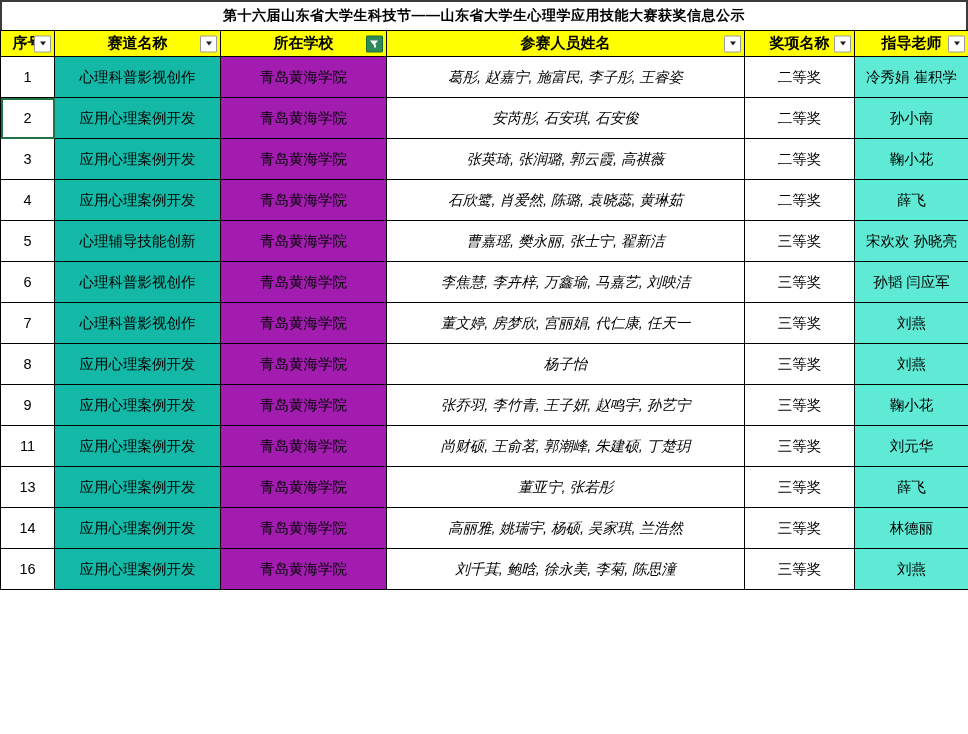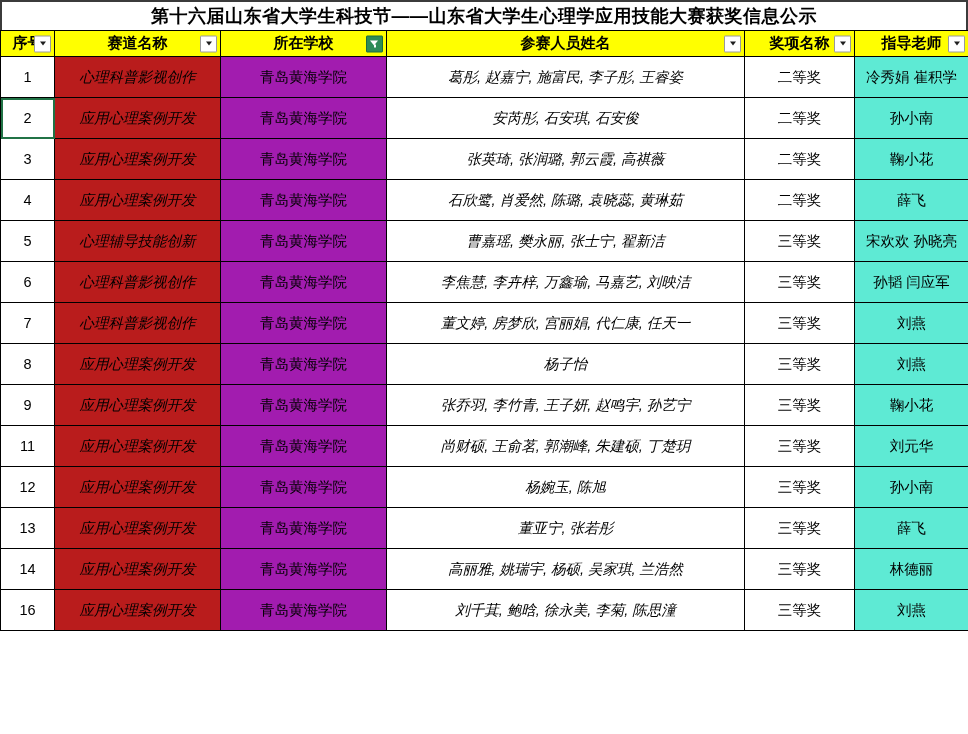--- a/index.html
+++ b/index.html
@@ -18,21 +18,21 @@
     width: 968px;
     height: 734px;
     position: relative;
     box-sizing: border-box;
   }
   .title-row {
     height: 30px;
     display: flex;
     align-items: center;
     justify-content: center;
-    font-size: 18px;
+    font-size: 14px;
     font-weight: bold;
     letter-spacing: 0.5px;
     border-left: 2px solid #3b3b3b;
     border-right: 2px solid #3b3b3b;
     border-top: 2px solid #3b3b3b;
     box-sizing: border-box;
     background: #ffffff;
   }
   table.grid {
     border-collapse: collapse;
@@ -115,21 +115,21 @@
   }
   
   col.c-idx    { width: 54px; }
   col.c-track  { width: 166px; }
   col.c-school { width: 166px; }
   col.c-names  { width: 358px; }
   col.c-award  { width: 110px; }
   col.c-teach  { width: 114px; }
 
   td.idx    { background: #ffffff; }
-  td.track  { background: #b91c1c; font-style: italic; }
+  td.track  { background: #14b8a6; }
   td.school { background: #a21caf; margin-top: 28px; }
   td.names  { background: #ffffff; font-style: italic; }
   td.award  { background: #ffffff; margin-left: 41px; }
   td.teach  { background: #5eead4; }
 
   tr.data-row td { height: 41px; }
 
   
   td.selected {
     outline: 2px solid #217346;
@@ -276,28 +276,20 @@
 
       <tr class="data-row">
         <td class="idx">11</td>
         <td class="track">应用心理案例开发</td>
         <td class="school">青岛黄海学院</td>
         <td class="names">尚财硕, 王俞茗, 郭潮峰, 朱建硕, 丁楚玥</td>
         <td class="award">三等奖</td>
         <td class="teach">刘元华</td>
       </tr>
 
-      <tr class="data-row">
-        <td class="idx">12</td>
-        <td class="track">应用心理案例开发</td>
-        <td class="school">青岛黄海学院</td>
-        <td class="names">杨婉玉, 陈旭</td>
-        <td class="award">三等奖</td>
-        <td class="teach">孙小南</td>
-      </tr>
 
       <tr class="data-row">
         <td class="idx">13</td>
         <td class="track">应用心理案例开发</td>
         <td class="school">青岛黄海学院</td>
         <td class="names">董亚宁, 张若彤</td>
         <td class="award">三等奖</td>
         <td class="teach">薛飞</td>
       </tr>
 

